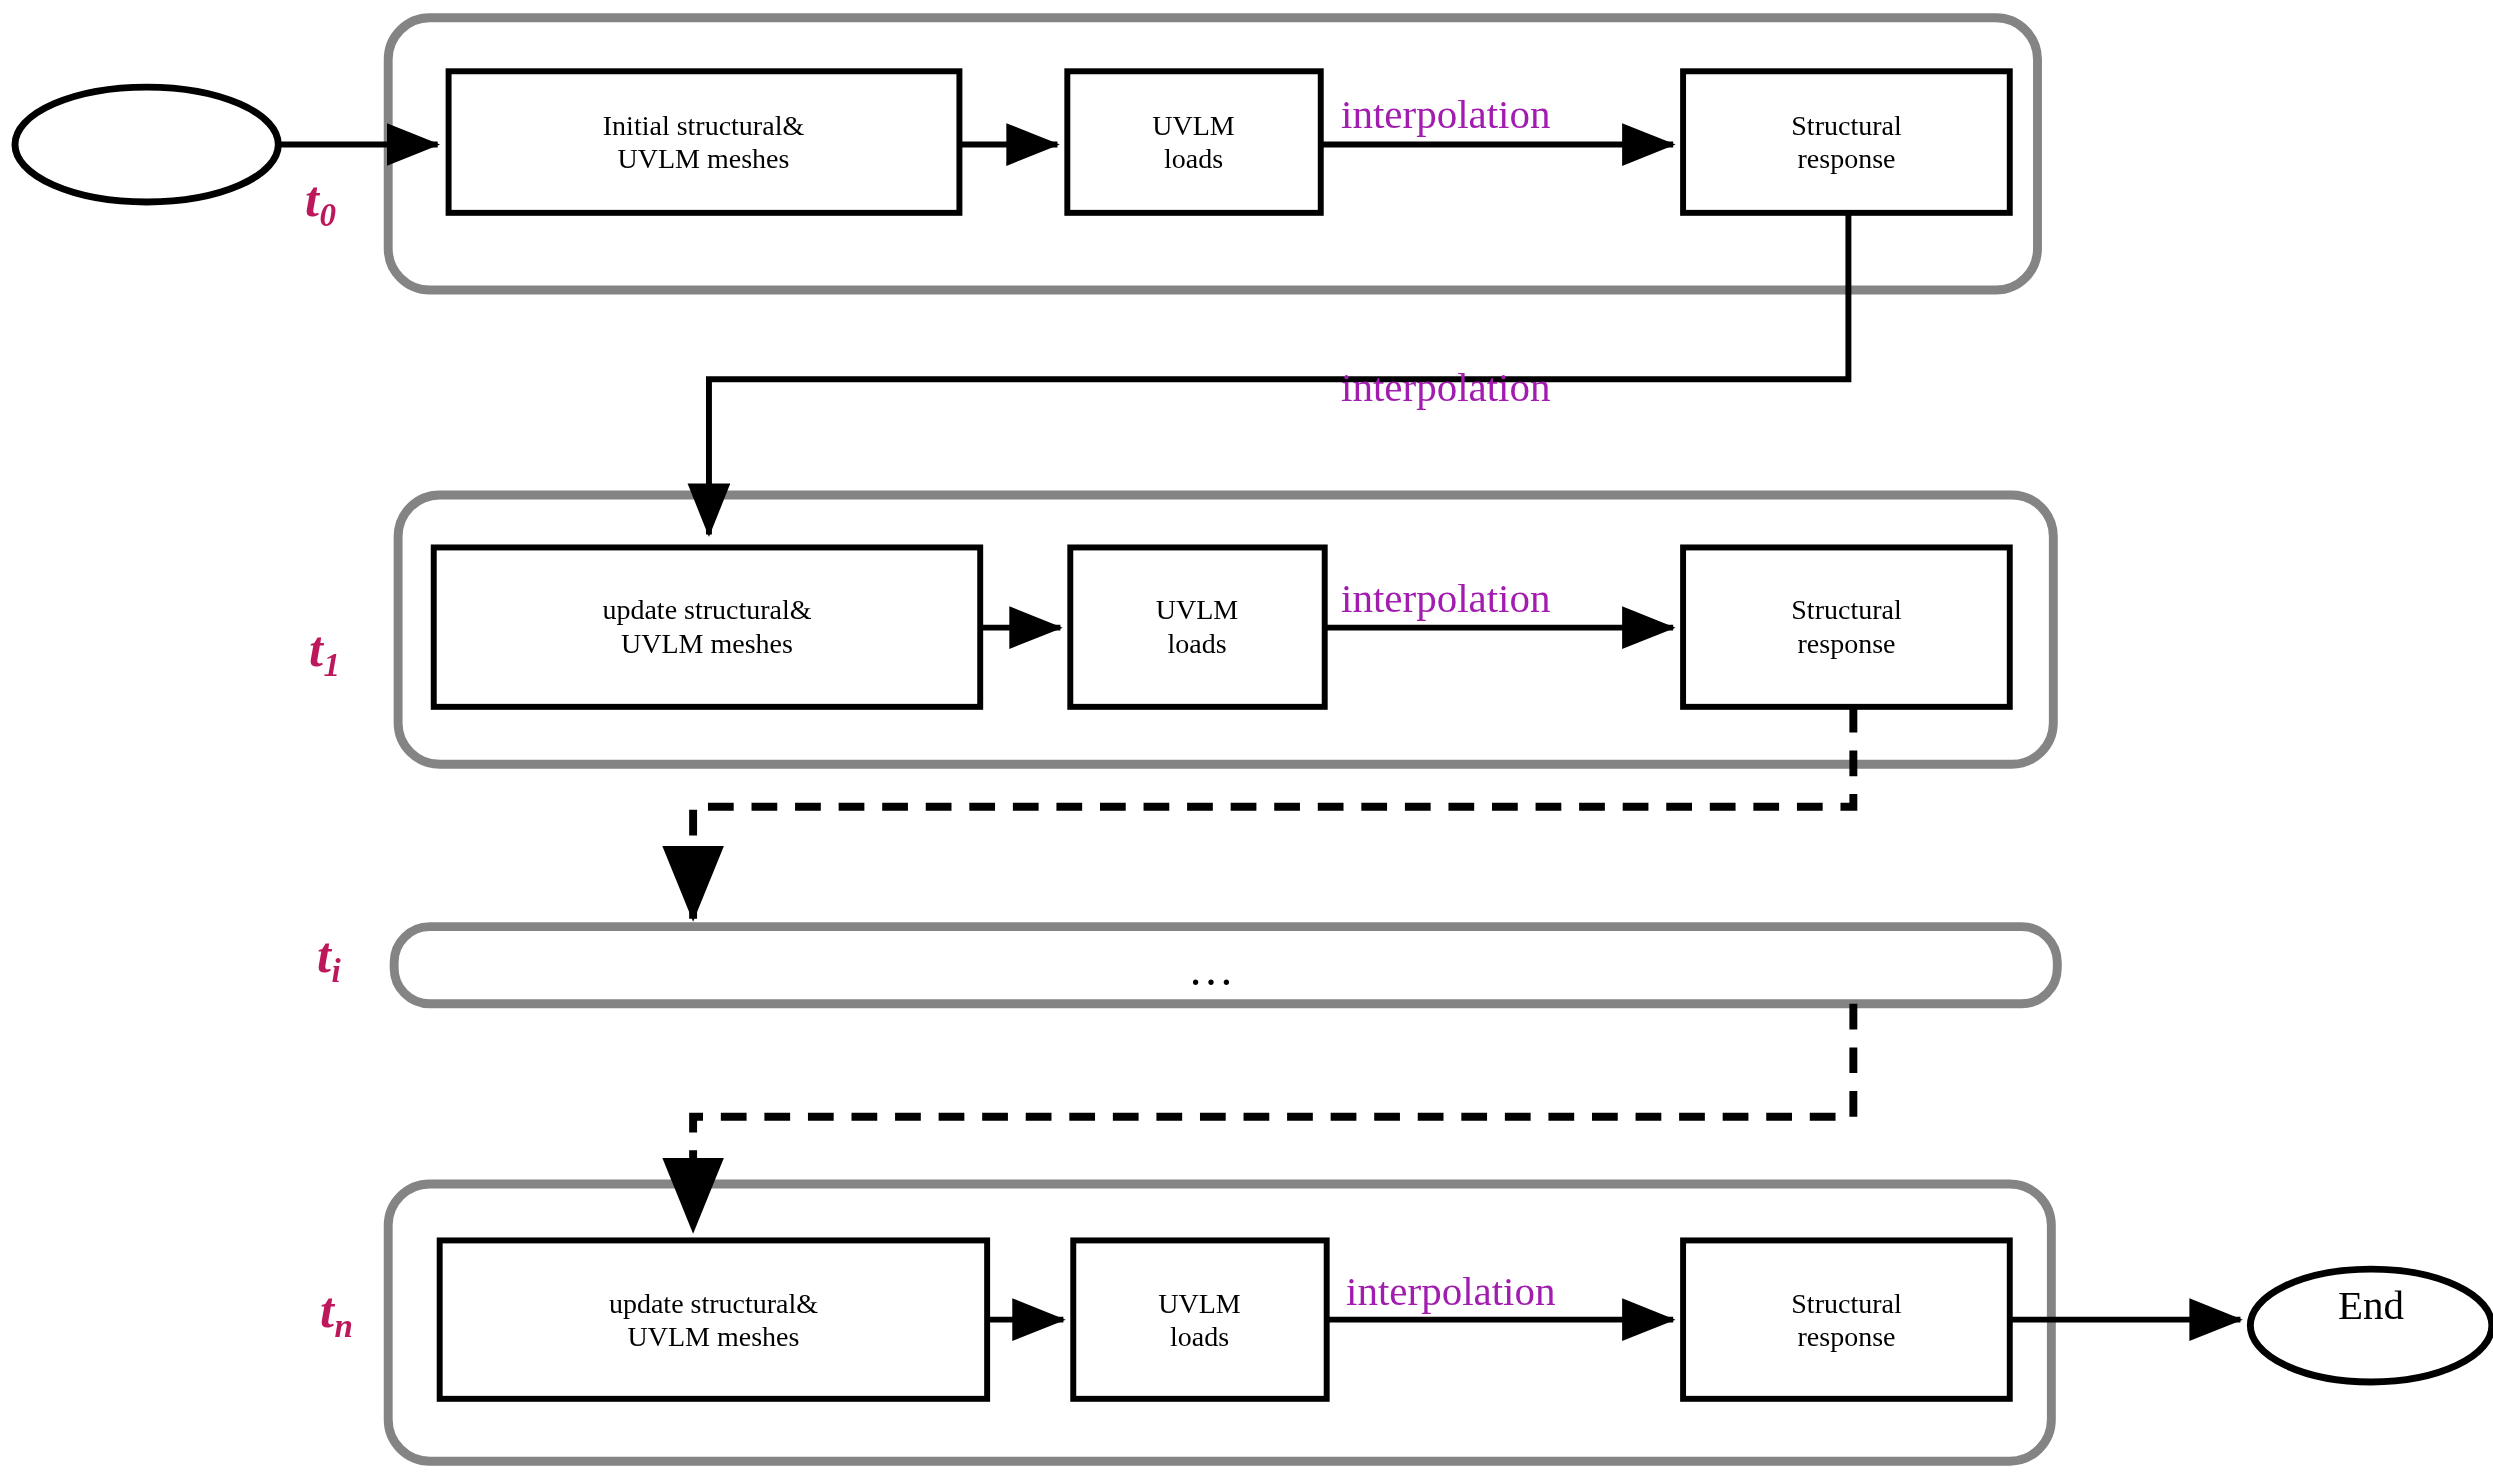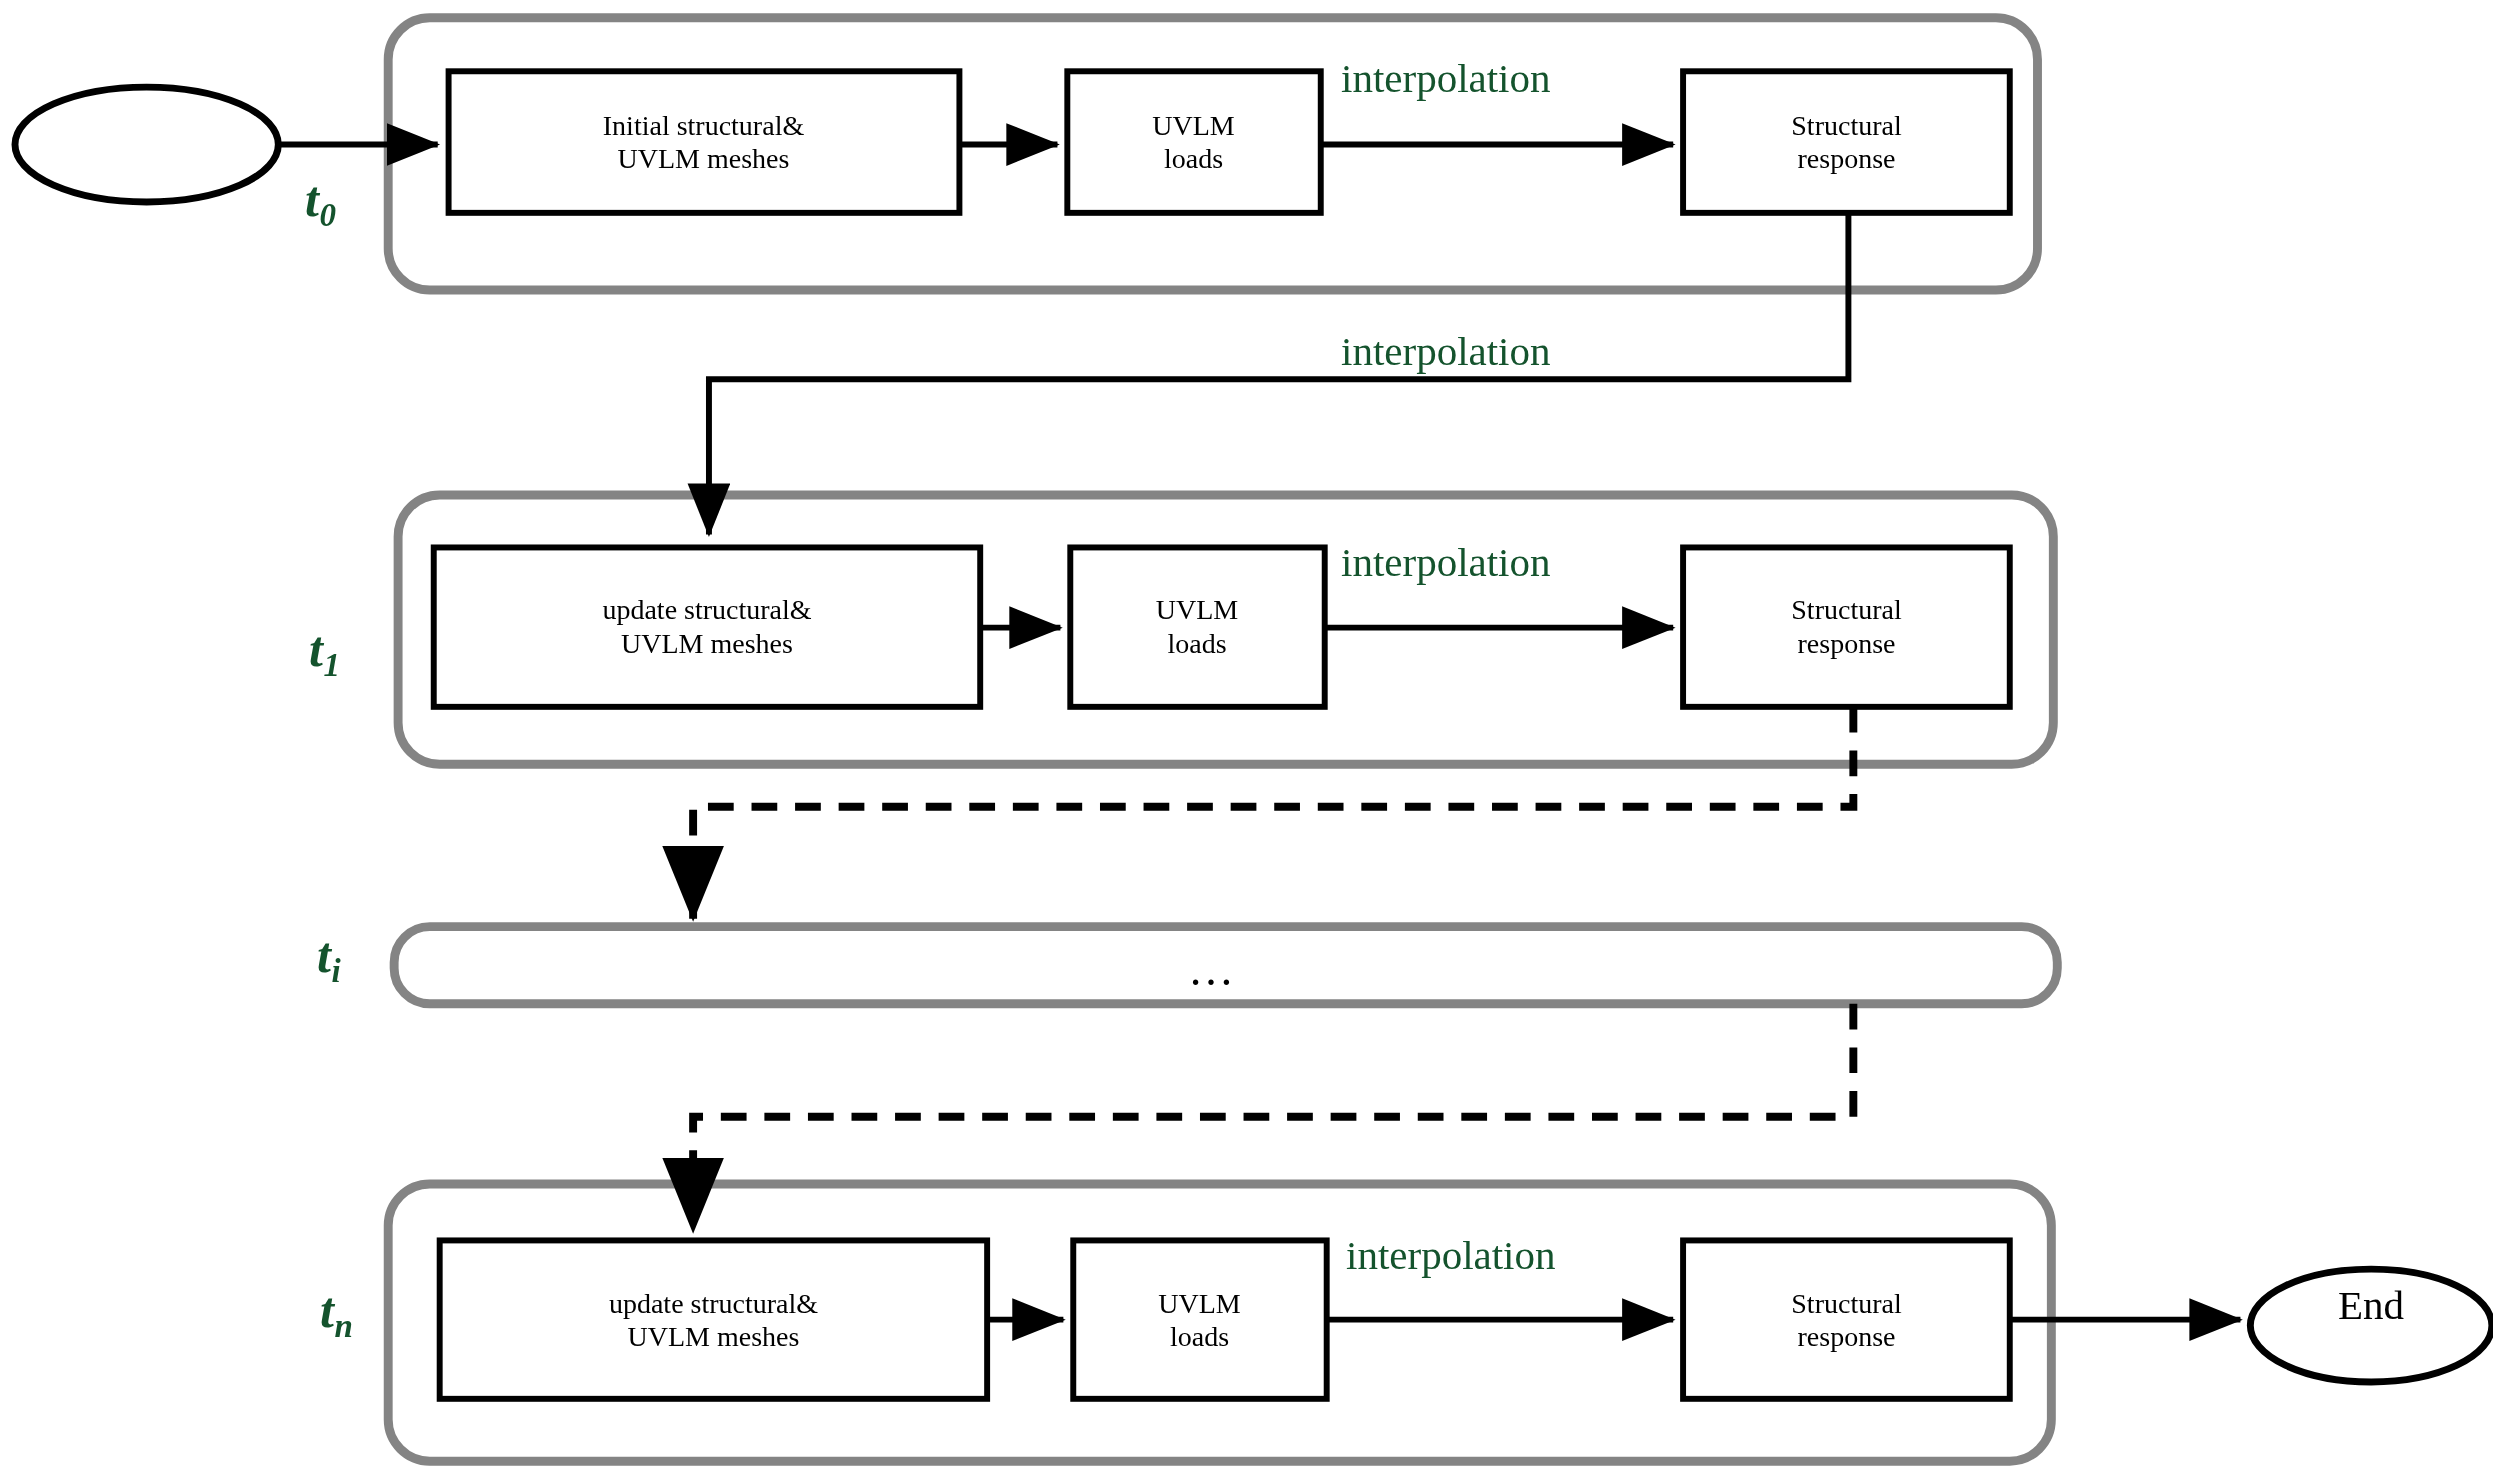--- a/index.html
+++ b/index.html
@@ -33,29 +33,30 @@
     line-height: 1.18;
     pointer-events: none;
     white-space: pre-line;
   }
   .box-label { font-size: 28px; }
   .oval-label { font-size: 41px; }
   .edge-label {
     position: absolute;
     font-family: "Liberation Serif", "DejaVu Serif", serif;
     font-size: 41px;
-    color: #14532d;
+    color: #a21caf;
     white-space: nowrap;
+    margin-top: 36px;
   }
   .time-label {
     position: absolute;
     font-family: "Liberation Serif", "DejaVu Serif", serif;
     font-style: italic;
     font-weight: bold;
-    color: #14532d;
+    color: #be185d;
     font-size: 50px;
     white-space: nowrap;
   }
   .time-label sub {
     font-size: 0.66em;
     vertical-align: baseline;
     position: relative;
     top: 0.30em;
     left: 0.02em;
   }

